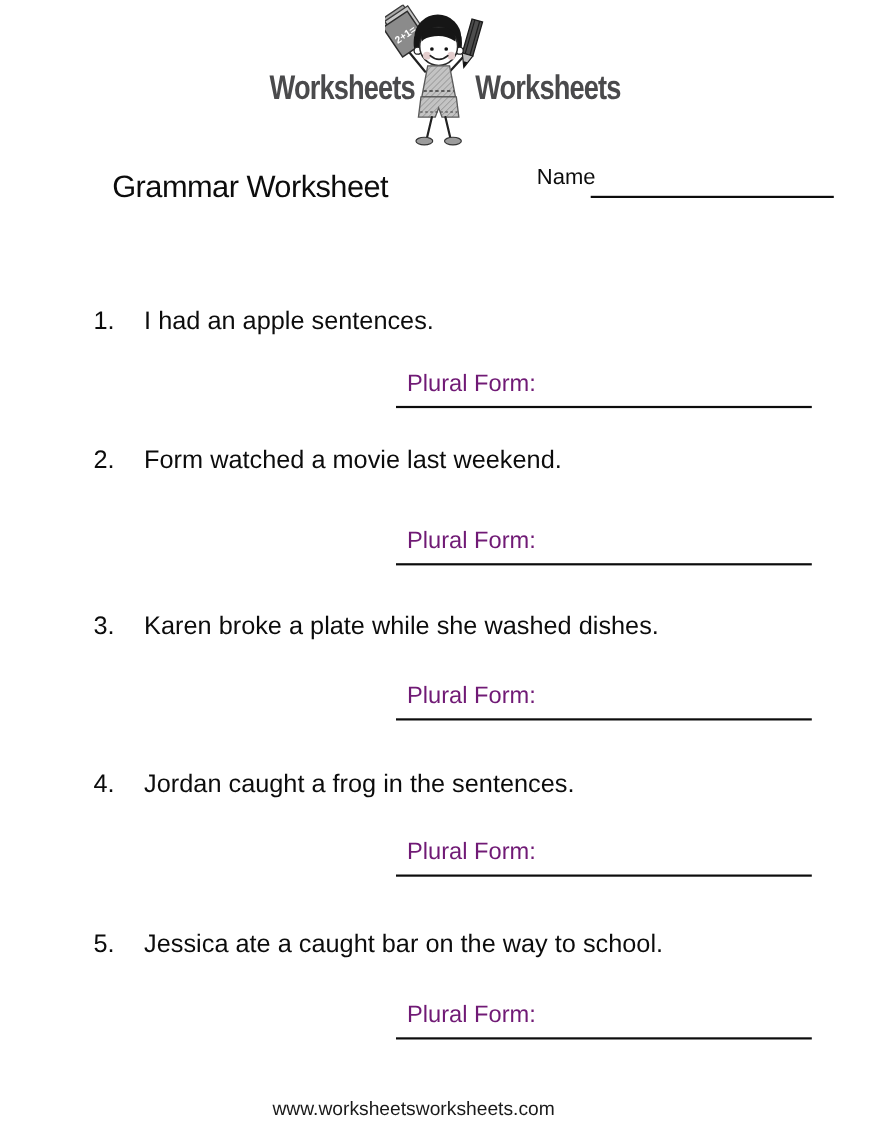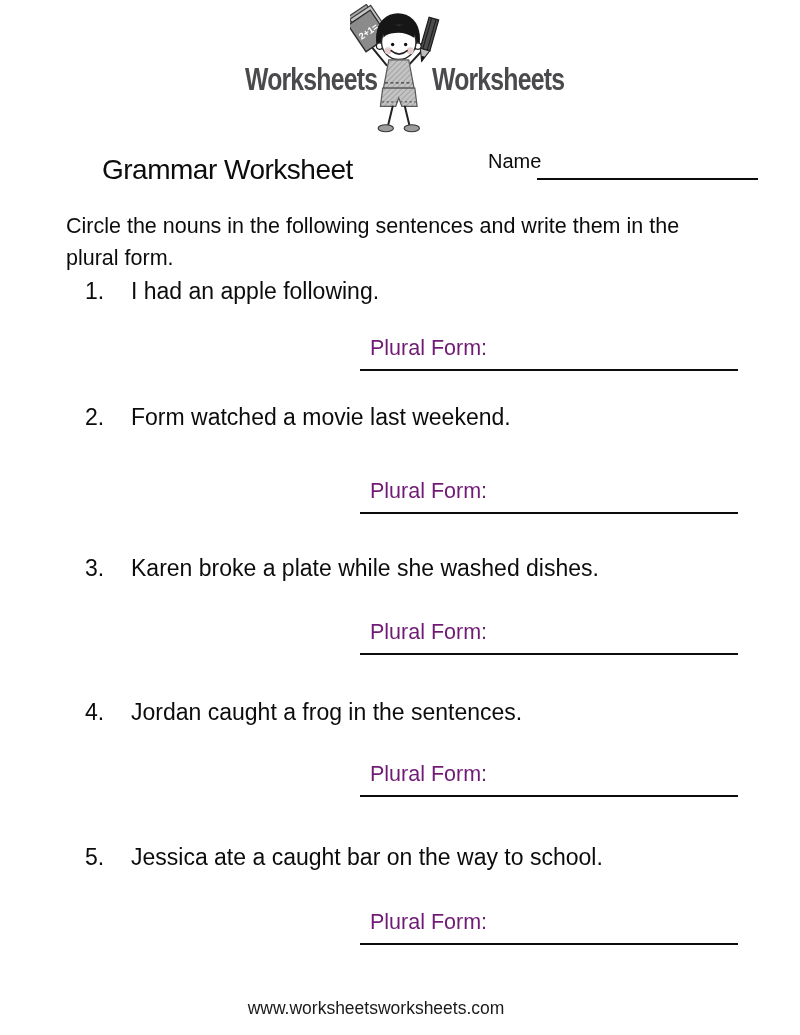--- a/index.html
+++ b/index.html
@@ -180,25 +180,24 @@
       <ellipse cx="80" cy="162.5" rx="10" ry="4.6" fill="#9c9c9c" stroke="#333" stroke-width="1.4"></ellipse>
     </g>
   </svg>
 
   <span class="logo-text right">Worksheets</span>
 
   <h1 class="title">Grammar Worksheet</h1>
   <span class="name-label">Name</span>
   <span class="name-line"></span>
 
-  <p class="instructions">Circle the nouns in the following sentences and write them in the plural form.</p>
 
   <div class="question q1">
     <span class="q-num">1.</span>
-    <span class="q-text">I had an apple following.</span>
+    <span class="q-text">I had an apple sentences.</span>
   </div>
   <div class="answer a1">
     <span class="answer-label">Plural Form:</span>
     <span class="answer-line"></span>
   </div>
 
   <div class="question q2">
     <span class="q-num">2.</span>
     <span class="q-text">Form watched a movie last weekend.</span>
   </div>

